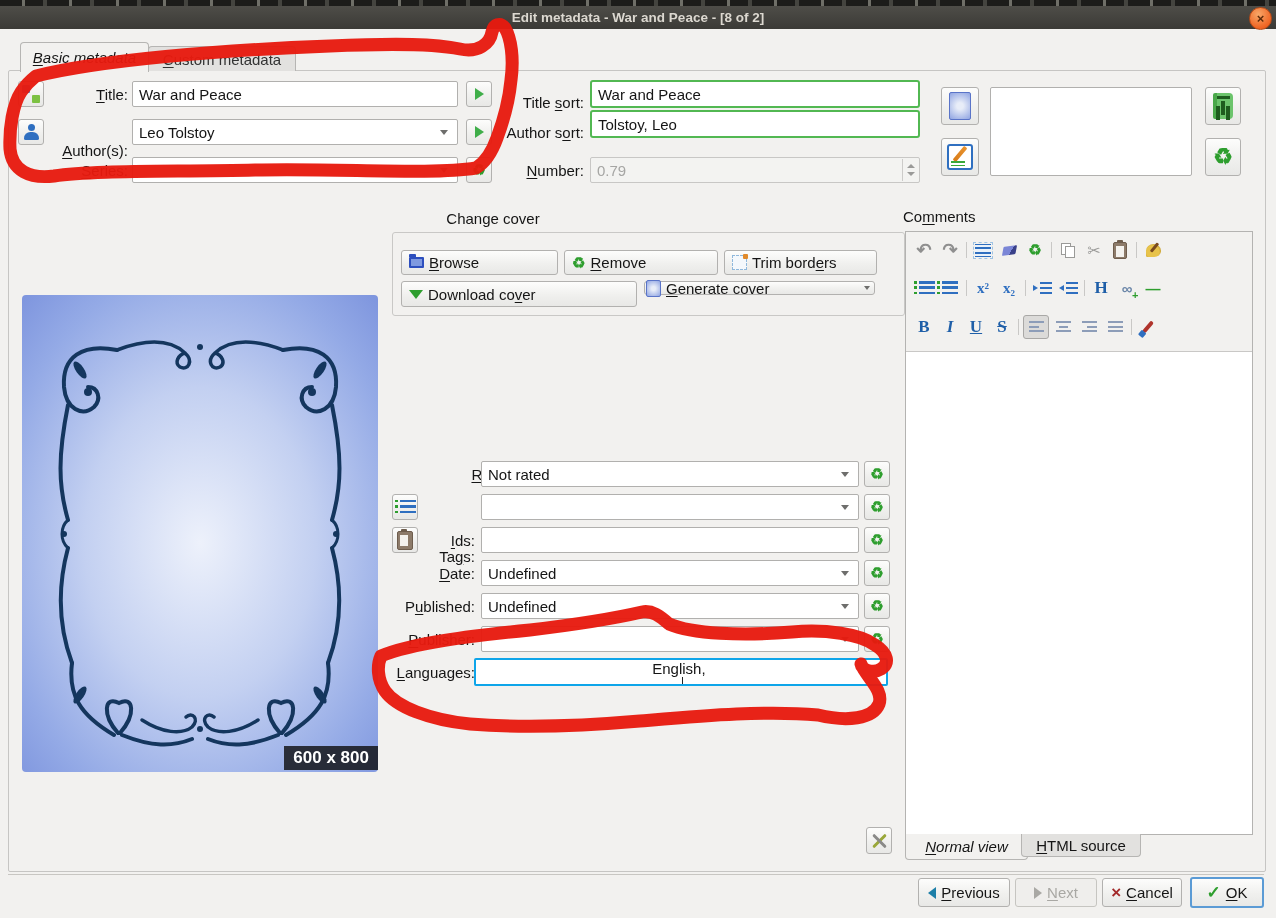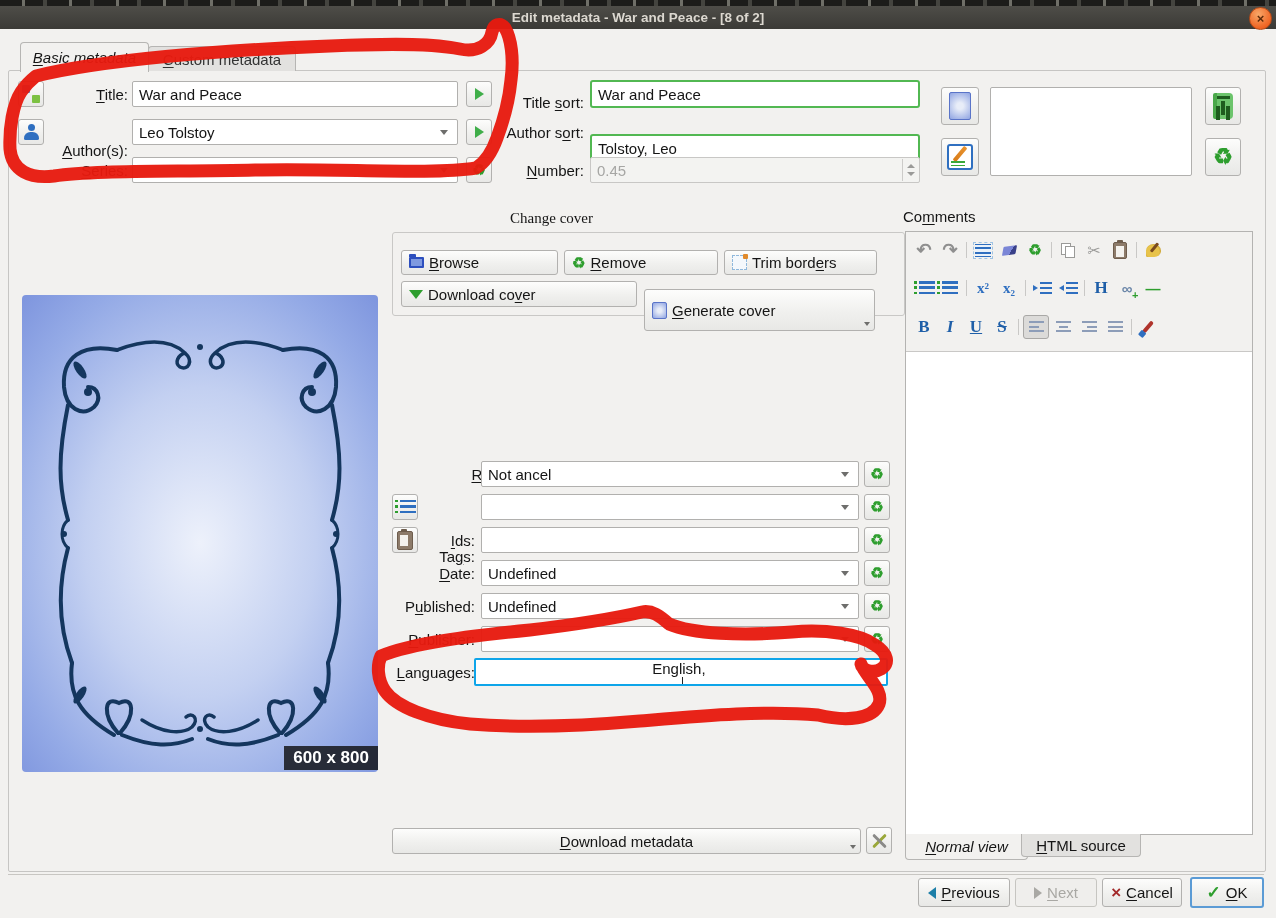--- a/index.html
+++ b/index.html
@@ -162,66 +162,66 @@
 
   <div class="btn sq" style="left:18px;top:119px;width:26px;height:26px;">
       <span class="i-person"></span>
     </div>
   <div class="lbl" style="left:40px;top:124px;width:88px;margin-top:18px;"><u>A</u>uthor(s):</div>
   <div class="field combo" style="left:132px;top:119px;width:326px;height:26px;"><span>Leo Tolstoy</span></div>
   <div class="btn sq" style="left:466px;top:119px;width:26px;height:26px;">
       <span class="i-chev"></span>
     </div>
   <div class="lbl" style="left:492px;top:124px;width:92px;">Author s<u>o</u>rt:</div>
-  <div class="field sort" style="left:590px;top:134px;width:330px;height:28px;"><span>Tolstoy, Leo</span></div>
+  <div class="field sort" style="left:590px;top:110px;width:330px;height:28px;"><span>Tolstoy, Leo</span></div>
 
   <div class="lbl" style="left:50px;top:162px;width:78px;"><u>S</u>eries:</div>
   <div class="field combo" style="left:132px;top:157px;width:326px;height:26px;"><span></span></div>
   <div class="btn sq" style="left:466px;top:157px;width:26px;height:26px;">
       <span class="g-recycle">♻</span>
     </div>
   <div class="lbl" style="left:500px;top:162px;width:84px;"><u>N</u>umber:</div>
   <div class="field dis" style="left:590px;top:157px;width:330px;height:26px;">
-    <span>0.45</span>
+    <span>0.79</span>
     <span class="spin"><i class="up"></i><i class="dn"></i></span>
   </div>
 
   <div class="btn sq" style="left:941px;top:87px;width:38px;height:38px;">
       <span class="i-minicover" style="width:20px;height:26px;"></span>
     </div>
   <div class="btn sq" style="left:941px;top:138px;width:38px;height:38px;">
       <span class="i-edit"></span>
     </div>
   <div class="field" style="left:990px;top:87px;width:202px;height:89px;"></div>
   <div class="btn sq" style="left:1205px;top:87px;width:36px;height:38px;">
       <span class="i-bookplus"></span>
     </div>
   <div class="btn sq" style="left:1205px;top:138px;width:36px;height:38px;">
       <span class="g-recycle" style="font-size:22px;">♻</span>
     </div>
 
-  <div class="lbl" style="left:393px;top:210px;text-align:right;width:200px;font-family:Liberation Serif, serif;">Change cover</div>
+  <div class="lbl" style="left:393px;top:210px;text-align:center;width:200px;">Change cover</div>
   <div class="grpbox" style="left:392px;top:232px;width:511px;height:82px;"></div>
   <div class="btn" style="left:401px;top:250px;width:157px;height:25px;justify-content:flex-start;padding-left:7px;">
     <span class="i-folder"></span>
     <span><u>B</u>rowse</span>
   </div>
   <div class="btn" style="left:564px;top:250px;width:154px;height:25px;justify-content:flex-start;padding-left:7px;">
     <span class="g-recycle">♻</span>
     <span><u>R</u>emove</span>
   </div>
   <div class="btn" style="left:724px;top:250px;width:153px;height:25px;justify-content:flex-start;padding-left:7px;">
     <span class="i-trim"></span>
     <span>Trim bord<u>e</u>rs</span>
   </div>
   <div class="btn" style="left:401px;top:281px;width:236px;height:26px;justify-content:flex-start;padding-left:7px;">
     <span class="i-downtri"></span>
     <span>Download co<u>v</u>er</span>
   </div>
-  <div class="btn menu-corner" style="left:644px;top:281px;width:231px;height:42px;justify-content:flex-start;padding-left:7px;margin-top:8px;">
+  <div class="btn menu-corner" style="left:644px;top:281px;width:231px;height:14px;justify-content:flex-start;padding-left:1px;">
     <span class="i-minicover"></span>
     <span><u>G</u>enerate cover</span>
   </div>
 
   <div style="position:absolute;left:22px;top:295px;width:356px;height:477px;">
     <svg width="356" height="477" viewBox="0 0 356 477">
       <defs>
         <radialGradient id="cg" cx="50%" cy="52%" r="72%">
           <stop offset="0%" stop-color="#edf1fb"></stop>
             <stop offset="45%" stop-color="#c3d0f1"></stop>
@@ -256,21 +256,21 @@
         <ellipse cx="58" cy="75" rx="4" ry="10" transform="rotate(-35 58 75)"></ellipse>
         <ellipse cx="298" cy="75" rx="4" ry="10" transform="rotate(35 298 75)"></ellipse>
         <ellipse cx="58" cy="400" rx="4" ry="10" transform="rotate(35 58 400)"></ellipse>
         <ellipse cx="298" cy="400" rx="4" ry="10" transform="rotate(-35 298 400)"></ellipse>
       </g>
     </svg>
     <span class="badge">600 x 800</span>
   </div>
 
   <div class="lbl" style="left:341px;top:466px;width:134px;padding-left:44px;"><u>R</u>ating:</div>
-  <div class="field combo" style="left:481px;top:461px;width:378px;height:26px;"><span>Not ancel</span></div>
+  <div class="field combo" style="left:481px;top:461px;width:378px;height:26px;"><span>Not rated</span></div>
   <div class="btn sq" style="left:864px;top:461px;width:26px;height:26px;">
       <span class="g-recycle">♻</span>
     </div>
 
   <div class="btn sq" style="left:392px;top:494px;width:26px;height:26px;">
       <span class="i-listnum"></span>
     </div>
   <div class="lbl" style="left:341px;top:508px;width:134px;margin-top:40px;">Ta<u>g</u>s:</div>
   <div class="field combo" style="left:481px;top:494px;width:378px;height:26px;"><span></span></div>
   <div class="btn sq" style="left:864px;top:494px;width:26px;height:26px;">
@@ -302,23 +302,20 @@
   <div class="field combo" style="left:481px;top:626px;width:378px;height:26px;"><span></span></div>
   <div class="btn sq" style="left:864px;top:626px;width:26px;height:26px;">
       <span class="g-recycle">♻</span>
     </div>
 
   <div class="lbl" style="left:341px;top:664px;width:134px;"><u>L</u>anguages:</div>
   <div class="field focus" style="left:474px;top:658px;width:414px;height:28px;">
     <span>English, </span><span class="caret"></span>
   </div>
 
-  <div class="btn menu-corner" style="left:392px;top:828px;width:469px;height:26px;">
-    <span><u>D</u>ownload metadata</span>
-  </div>
   <div class="btn sq" style="left:866px;top:827px;width:26px;height:27px;">
       <span class="i-tools"></span>
     </div>
 
   <div class="lbl" style="left:903px;top:208px;text-align:left;width:140px;">Co<u>m</u>ments</div>
   <div style="position:absolute;left:905px;top:231px;width:348px;height:604px;border:1px solid #b4b3b1;background:#f2f1ef;box-sizing:border-box;">
     <div style="position:absolute;left:0;top:119px;right:0;bottom:0;background:#fff;border-top:1px solid #c9c8c6;"></div>
   </div>
 
   <div class="tbr" style="left:912px;top:239px;">

